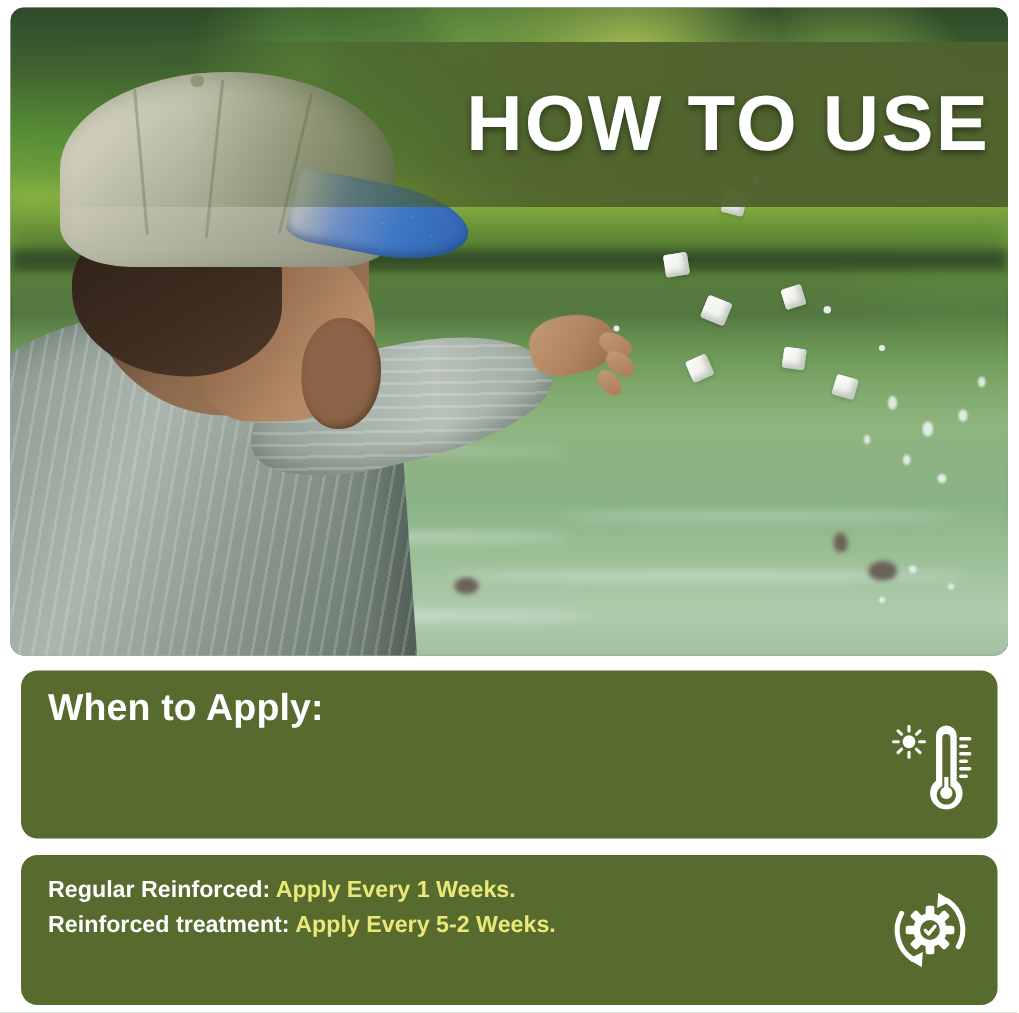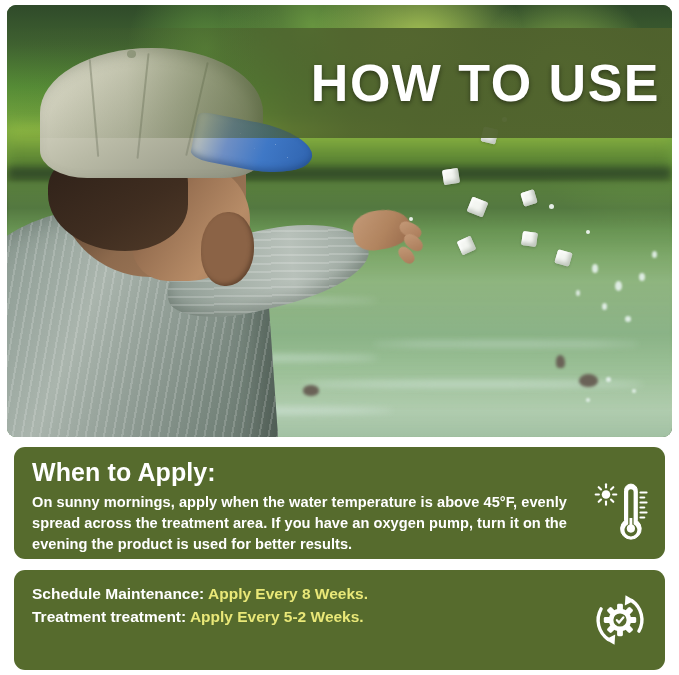--- a/index.html
+++ b/index.html
@@ -428,21 +428,20 @@
     <div class="splash" style="left:94%;   top:89%; width:4px;  height:4px;"></div>
     <div class="splash" style="left:87%;   top:91%; width:4px;  height:4px;"></div>
 
     <div class="header-band">
       <div class="header-title">HOW TO USE</div>
     </div>
   </div>
 
   <div class="info-panel" id="panel-when">
     <div class="panel-heading">When to Apply:</div>
-    <div class="panel-body">On sunny mornings, apply when the water temperature is above 45°F, evenly spread across the treatment area. If you have an oxygen pump, turn it on the evening the product is used for better results.</div>
 
     <svg class="panel-icon" id="icon-thermometer" width="56" height="62" viewBox="0 0 56 62">
 
       <g stroke="#ffffff" stroke-width="2.1" stroke-linecap="round" fill="none">
         <circle cx="13" cy="13.5" r="4.3" fill="#ffffff" stroke="none"></circle>
         <line x1="13" y1="3.2" x2="13" y2="6.4"></line>
         <line x1="13" y1="20.6" x2="13" y2="23.8"></line>
         <line x1="2.7" y1="13.5" x2="5.9" y2="13.5"></line>
         <line x1="20.1" y1="13.5" x2="23.3" y2="13.5"></line>
         <line x1="5.7" y1="6.2" x2="8.0" y2="8.5"></line>
@@ -465,25 +464,25 @@
         <line x1="47.5" y1="26.5" x2="51.2" y2="26.5"></line>
         <line x1="47.5" y1="31.5" x2="53.5" y2="31.5"></line>
         <line x1="47.5" y1="36.5" x2="51.2" y2="36.5"></line>
       </g>
     </svg>
   </div>
 
   <div class="info-panel" id="panel-schedule">
 
     <div class="sched-line">
-      <span>Schedule Maintenance:</span>
-      <span class="sched-accent">Apply Every 8 Weeks.</span>
+      <span>Regular Reinforced:</span>
+      <span class="sched-accent">Apply Every 1 Weeks.</span>
     </div>
     <div class="sched-line">
-      <span>Treatment treatment:</span>
+      <span>Reinforced treatment:</span>
       <span class="sched-accent">Apply Every 5-2 Weeks.</span>
     </div>
 
     <svg class="panel-icon" id="icon-cycle" width="58" height="58" viewBox="0 0 58 58">
 
       <g fill="none" stroke="#ffffff" stroke-width="3.4" stroke-linecap="round">
         <path d="M40.5 9.5 a23 23 0 0 1 7.4 30.6"></path>
         <path d="M17.5 48.5 a23 23 0 0 1 -7.4 -30.6"></path>
       </g>
       <polygon points="34.5,4.2 43.5,9.6 33.8,14.4" fill="#ffffff"></polygon>

